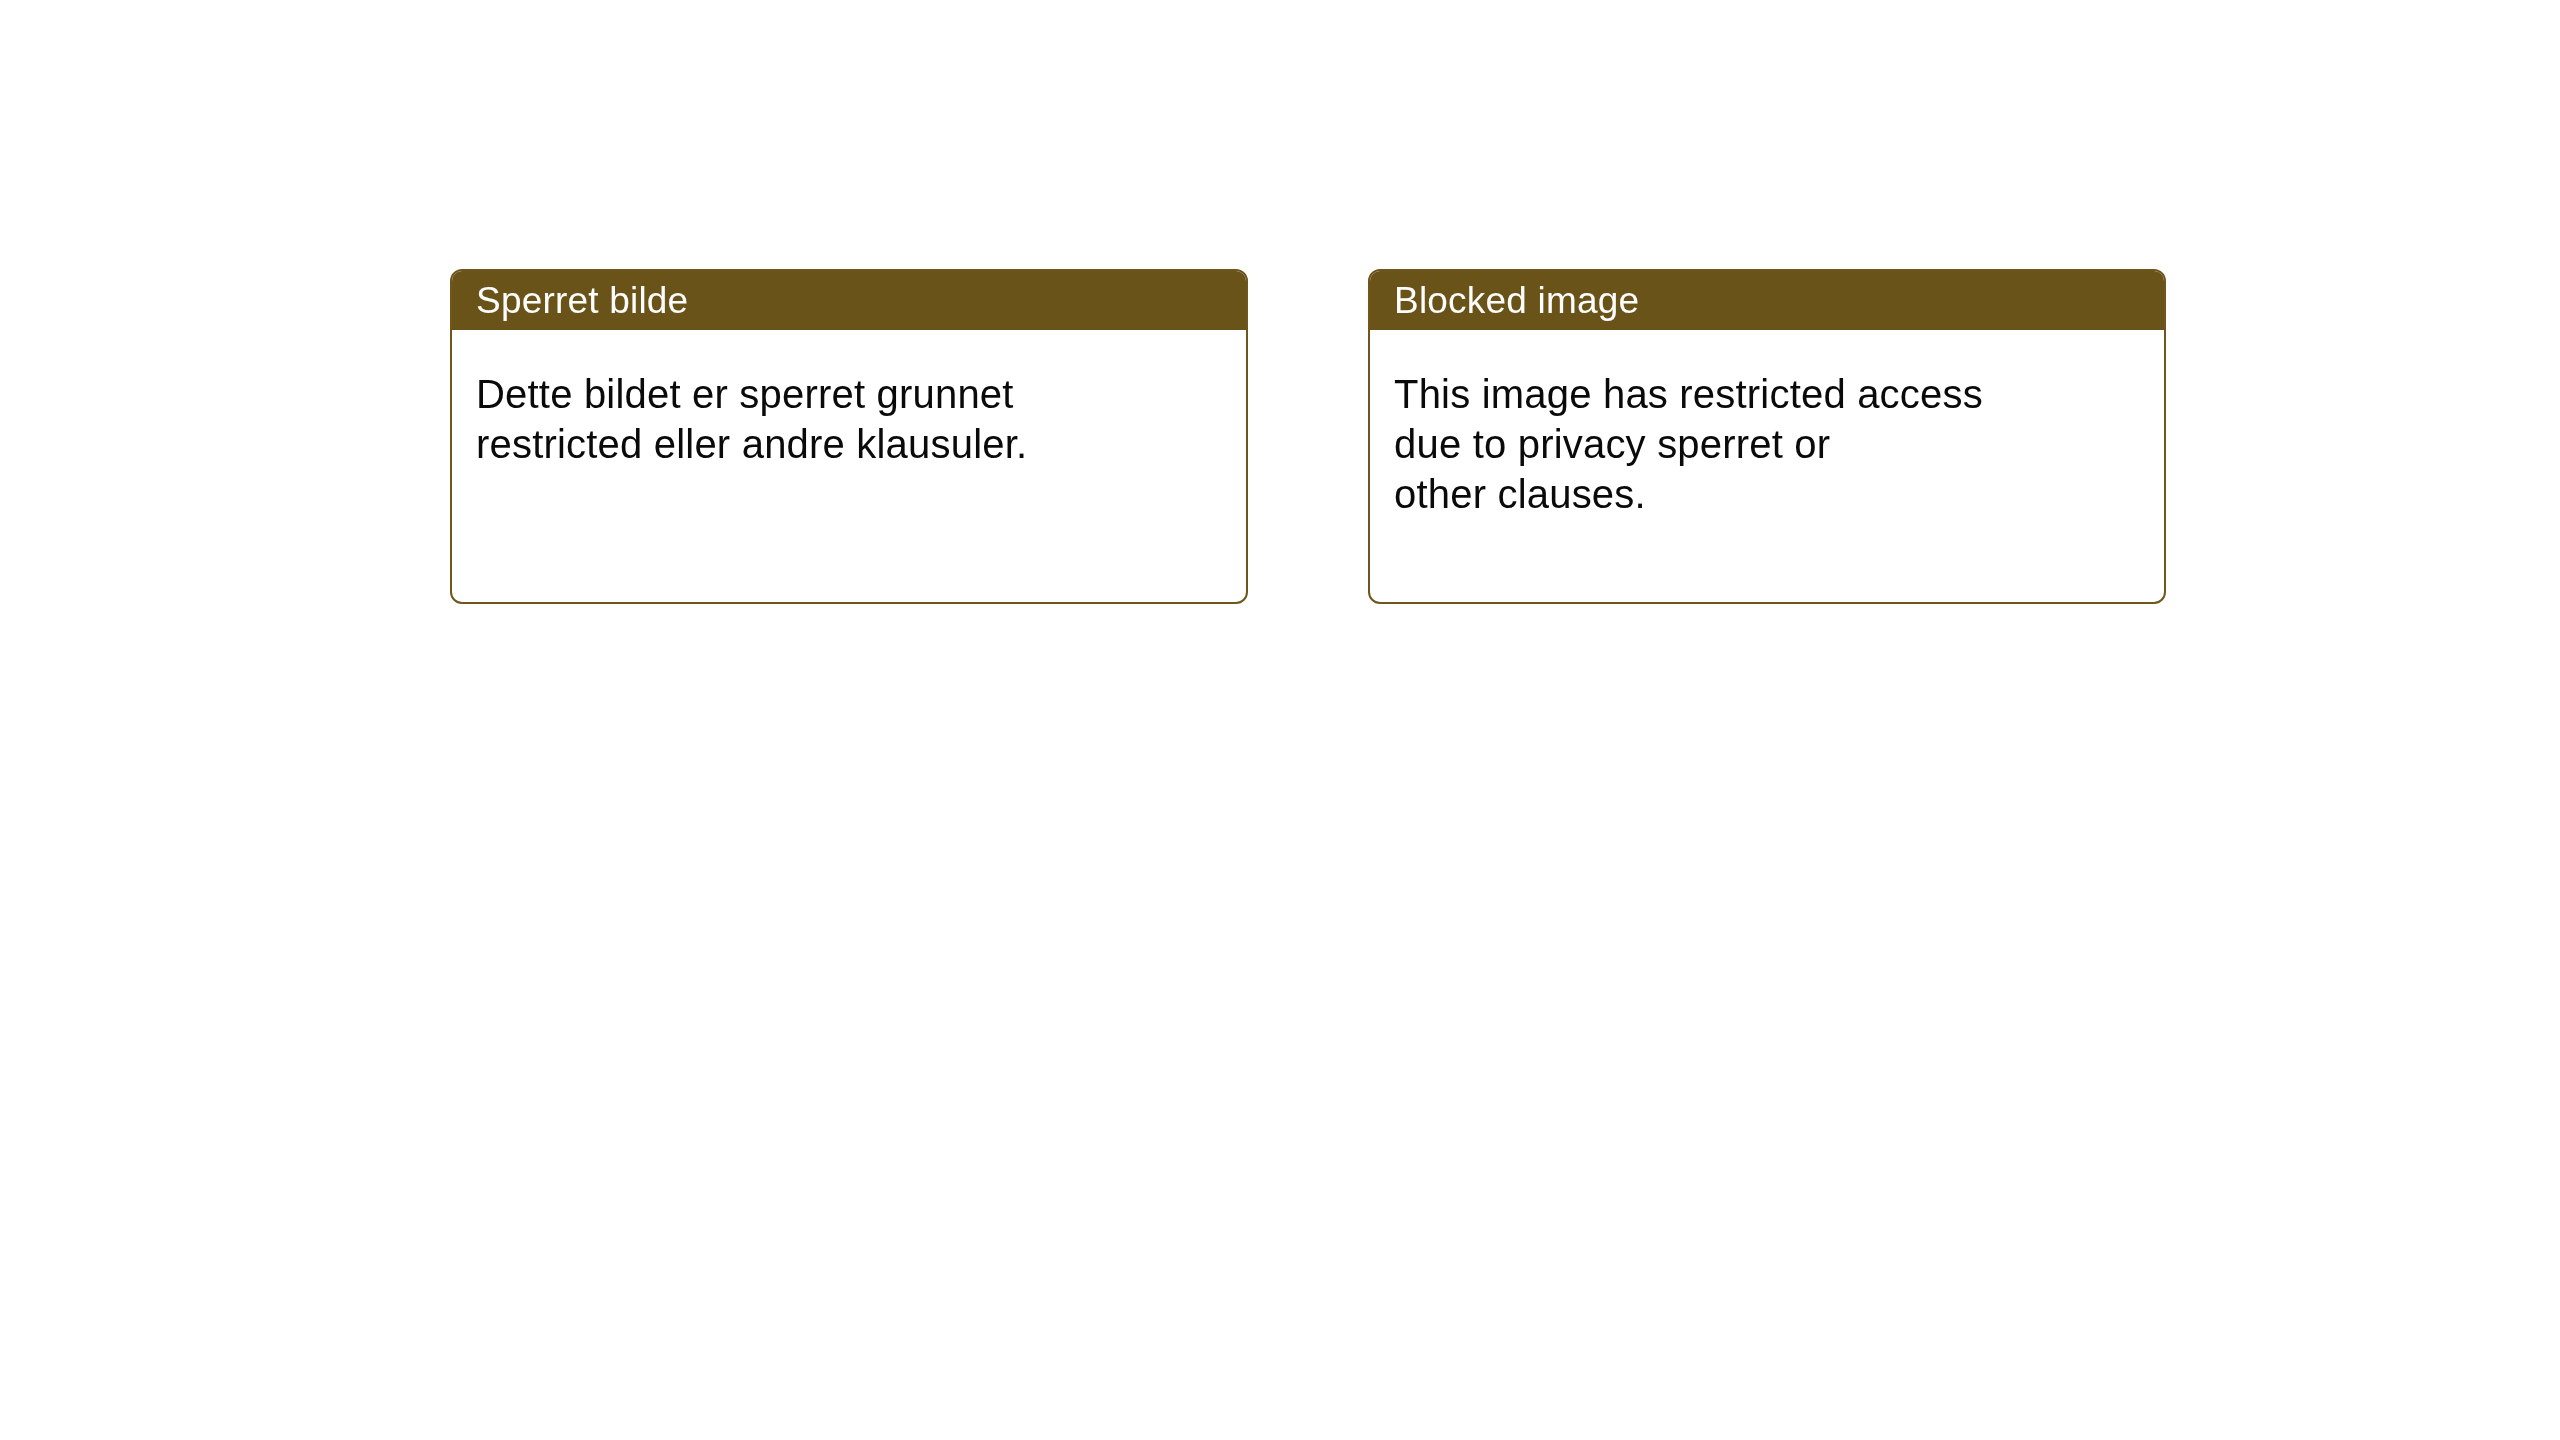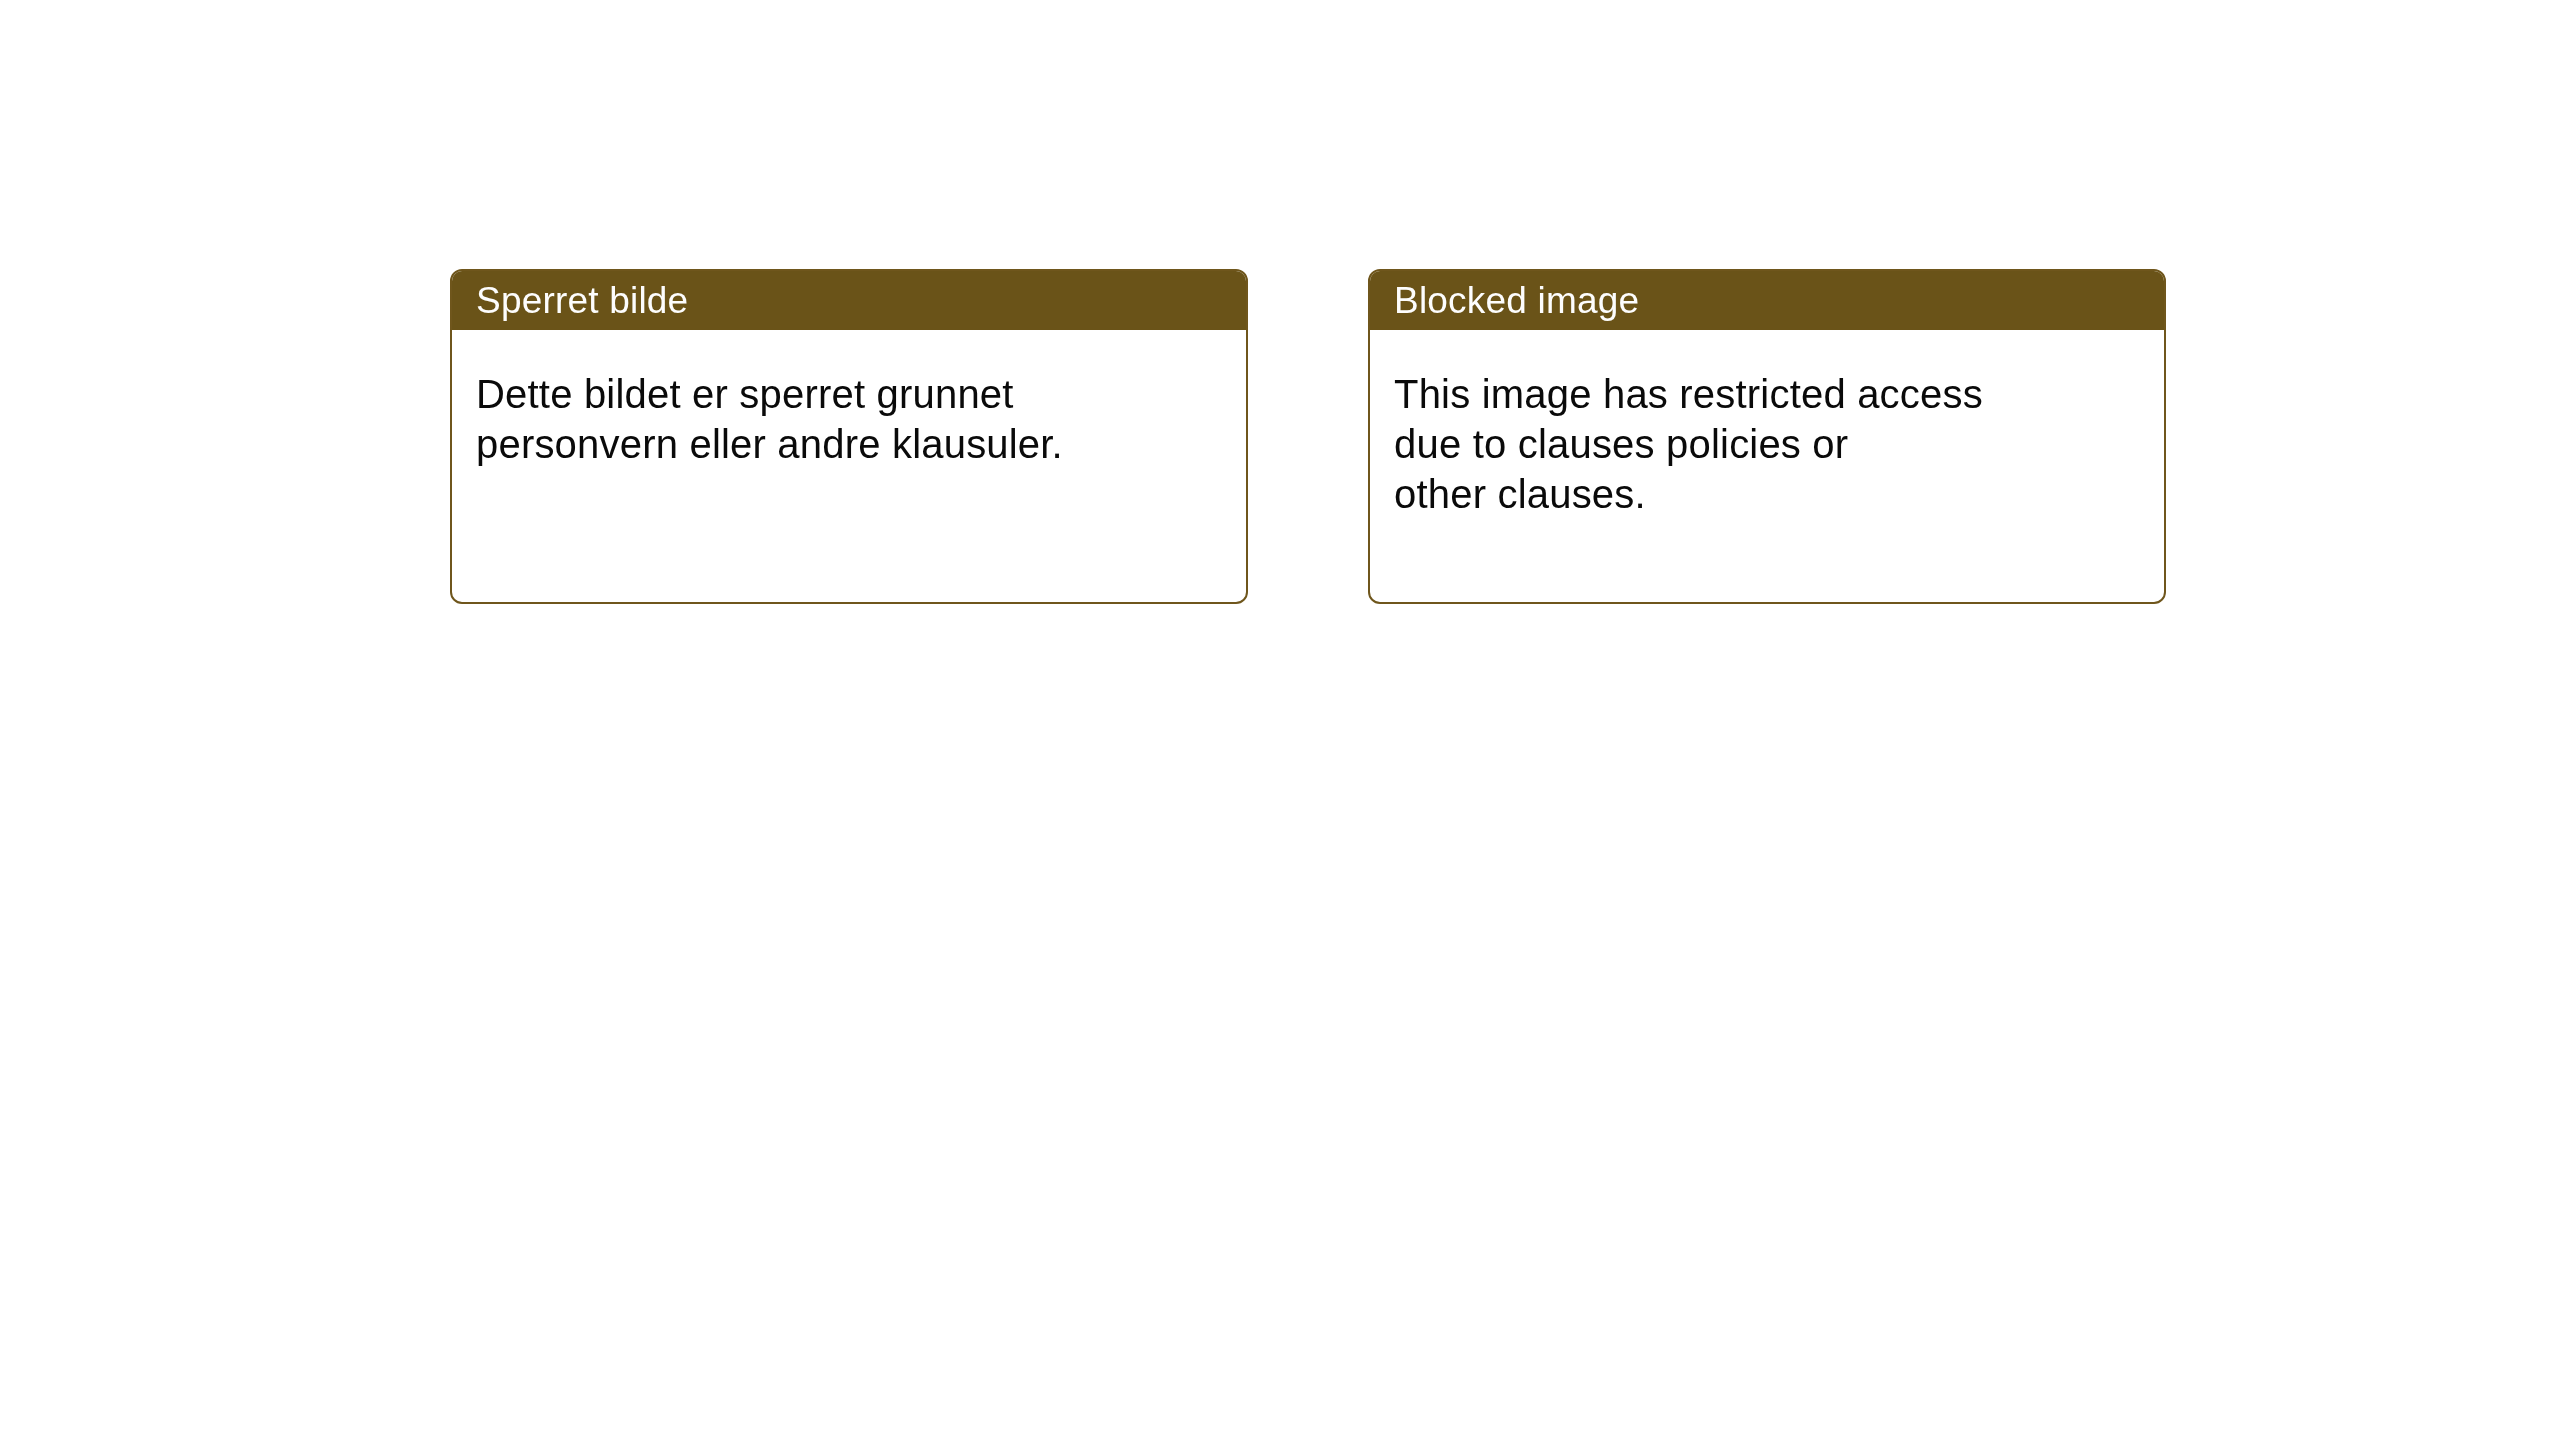--- a/index.html
+++ b/index.html
@@ -55,23 +55,23 @@
   }
 </style>
 </head>
 <body>
 
 <div class="stage">
 
   <div class="notice-card card-no">
     <div class="card-header">Sperret bilde</div>
     <div class="card-body">Dette bildet er sperret grunnet
-personvern eller andre klausuler.</div>
+restricted eller andre klausuler.</div>
   </div>
 
   <div class="notice-card card-en">
     <div class="card-header">Blocked image</div>
     <div class="card-body">This image has restricted access
-due to clauses policies or
+due to privacy sperret or
 other clauses.</div>
   </div>
 
 </div>
 
 </body></html>

